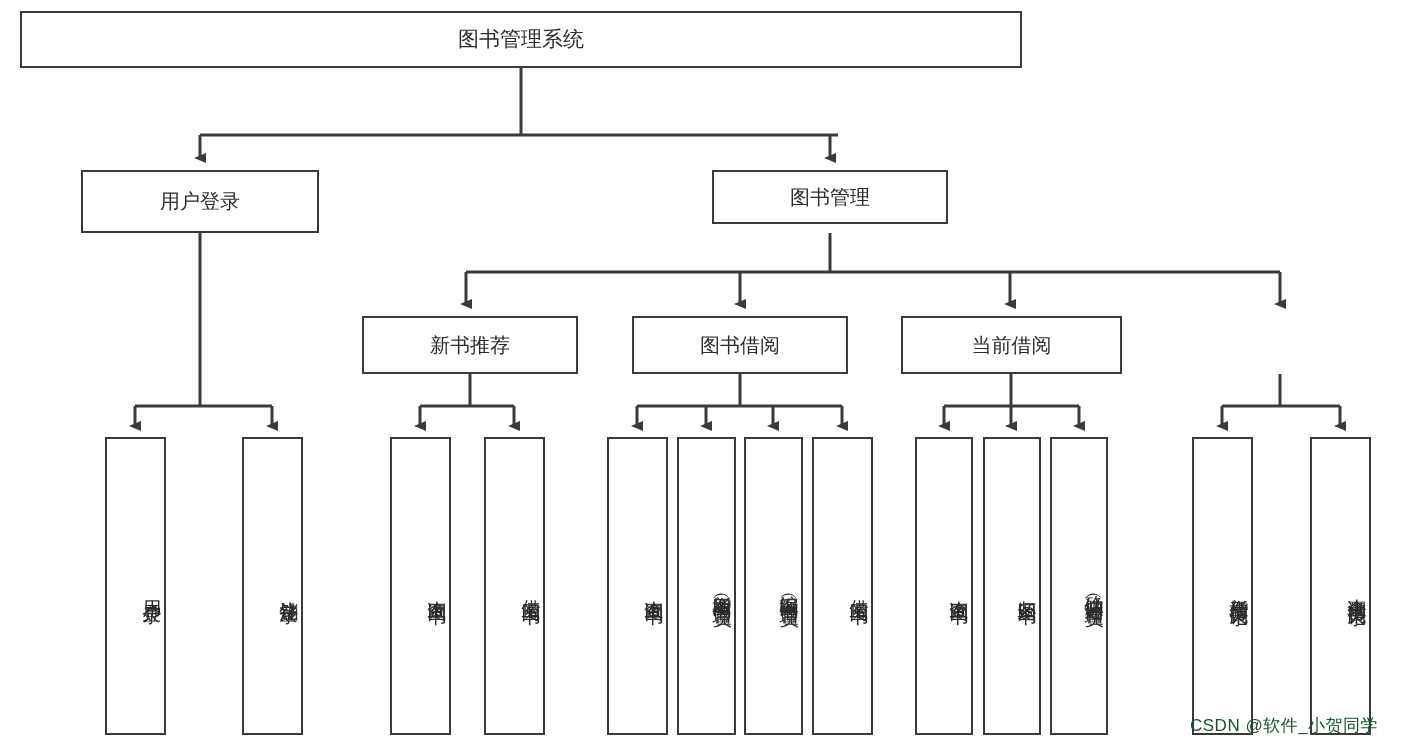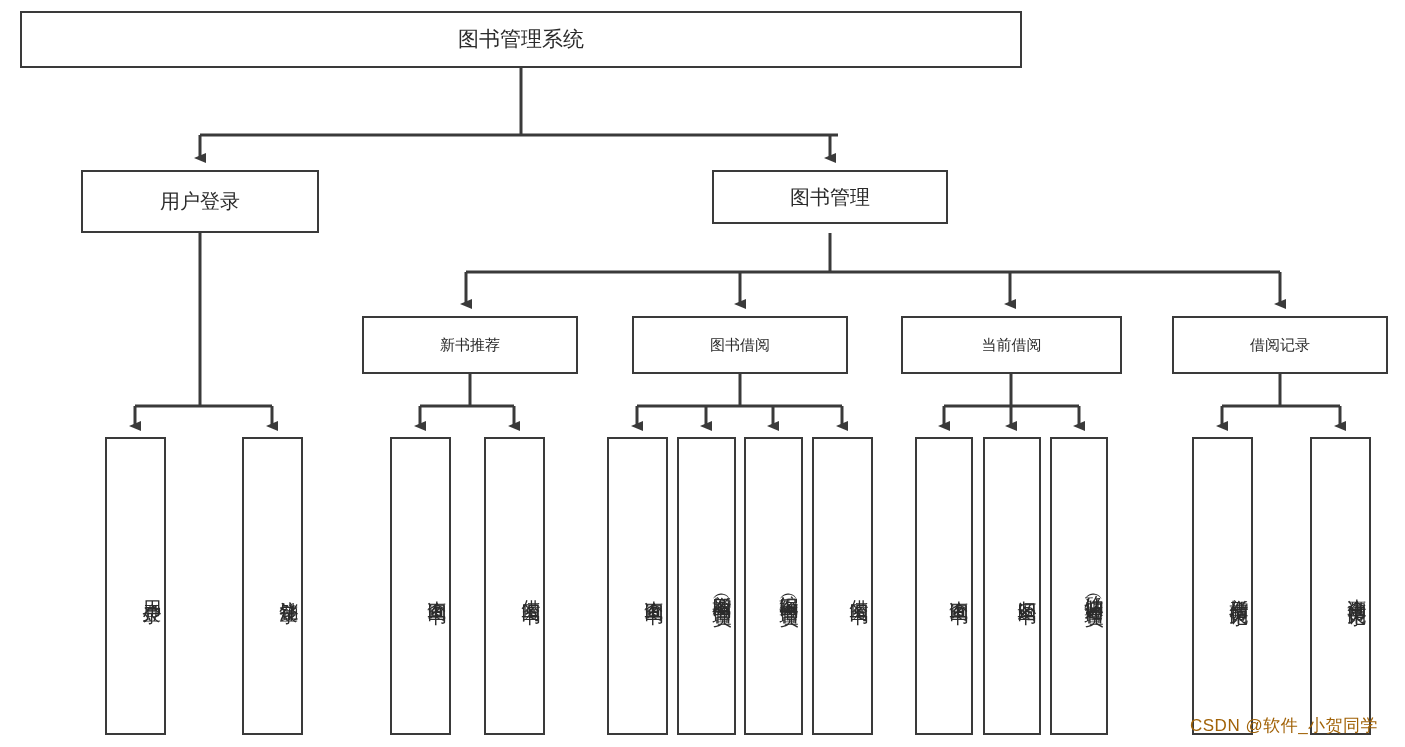--- a/index.html
+++ b/index.html
@@ -34,21 +34,21 @@
     justify-content: center;
     color: #2b2b2b;
   }
   .node.root {
     font-size: 21px;
   }
   .node.lvl1 {
     font-size: 20px;
   }
   .node.lvl2 {
-    font-size: 15px;
+    font-size: 20px;
     text-align: center;
   }
   .node.leaf {
     font-size: 19px;
     writing-mode: vertical-rl;
     text-orientation: upright;
     letter-spacing: 2px;
     padding-top: 6px;
     align-items: flex-start;
     justify-content: center;
@@ -60,21 +60,21 @@
   }
   .node.leaf .lbl {
     writing-mode: vertical-rl;
     text-orientation: upright;
   }
   .watermark {
     position: absolute;
     left: 1190px;
     top: 714px;
     font-size: 17px;
-    color: #a16207;
+    color: #14532d;
     white-space: nowrap;
     letter-spacing: 0.5px;
   }
 </style>
 </head>
 <body>
 
 <div id="canvas">
 
   <svg class="edges" viewBox="0 0 1405 747" xmlns="http://www.w3.org/2000/svg">
@@ -140,23 +140,20 @@
 
   <div class="node lvl2" id="n-l2-0" style="left: 362px; top: 316px; width: 216px; height: 58px;">
     <span class="lbl">新书推荐</span>
   </div>
   <div class="node lvl2" id="n-l2-2" style="left: 901px; top: 316px; width: 221px; height: 58px;">
     <span class="lbl">当前借阅</span>
   </div>
   <div class="node lvl2" id="n-l2-1" style="left: 632px; top: 316px; width: 216px; height: 58px;">
     <span class="lbl">图书借阅</span>
   </div>
-  <div class="node lvl2" id="n-l2-3" style="left: 1172px; top: 316px; width: 216px; height: 58px;">
-    <span class="lbl">借阅记录</span>
-  </div>
 
   <div class="node leaf" id="n-lf-0" style="left: 105px; top: 437px; width: 61px; height: 298px;">
     <span class="lbl">用户登录</span>
   </div>
   <div class="node leaf" id="n-lf-1" style="left: 242px; top: 437px; width: 61px; height: 298px;">
     <span class="lbl">注销登录</span>
   </div>
   <div class="node leaf" id="n-lf-2" style="left: 390px; top: 437px; width: 61px; height: 298px;">
     <span class="lbl">查询图书</span>
   </div>

